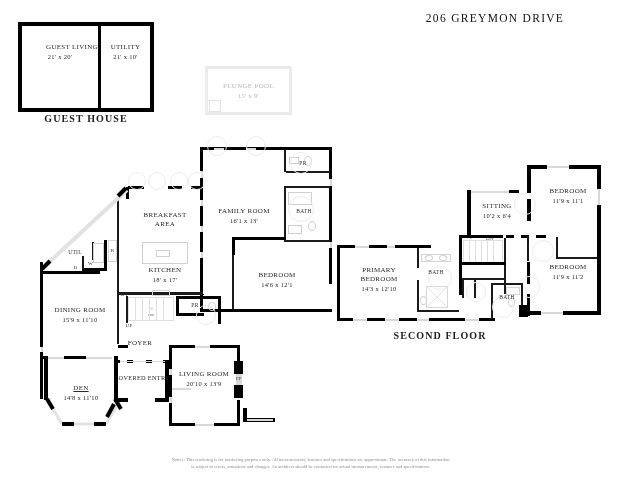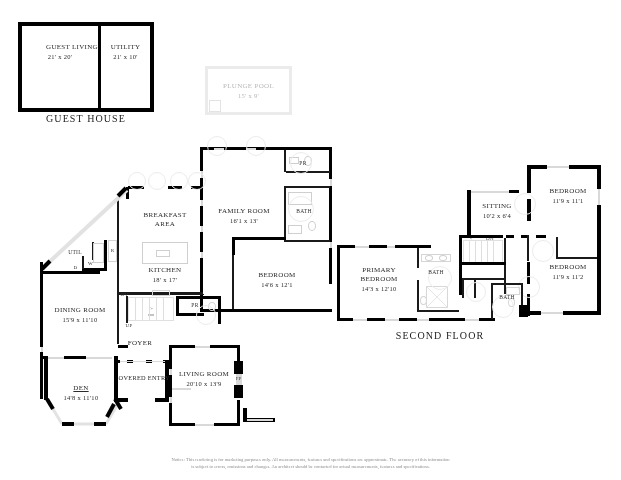--- a/index.html
+++ b/index.html
@@ -79,20 +79,21 @@
   .tiny-label {
     font-size: 5px;
     text-transform: uppercase;
     color: #333;
   }
   .section-title {
     font-size: 10px;
     letter-spacing: 1.1px;
     color: #1d1d1d;
     text-transform: uppercase;
+    font-weight: bold;
   }
   .plan-title {
     font-size: 11.5px;
     letter-spacing: 1.3px;
     color: #111111;
     text-transform: uppercase;
   }
   .pale-label {
     color: #b8b8b8;
   }
@@ -115,20 +116,21 @@
     font-size: 5px;
     color: #444;
   }
   .svgwrap { position:absolute; left:0; top:0; width:621px; height:480px; pointer-events:none; }
 </style>
 </head>
 <body>
 
 <div id="plan">
 
+  <div class="label plan-title" style="left:380px; top:12px; width:230px;">206 GREYMON DRIVE</div>
 
   <div>
 
     <div class="wall" style="left:18px; top:22px; width:136px; height:4px;"></div>
     <div class="wall" style="left:18px; top:108px; width:136px; height:4px;"></div>
     <div class="wall" style="left:18px; top:22px; width:4px; height:90px;"></div>
     <div class="wall" style="left:150px; top:22px; width:4px; height:90px;"></div>
     <div class="wall" style="left:98px; top:22px; width:3px; height:90px;"></div>
 
     <div class="label room-label" style="left:22px; top:44px; width:100px;text-align:center;">GUEST LIVING</div>

